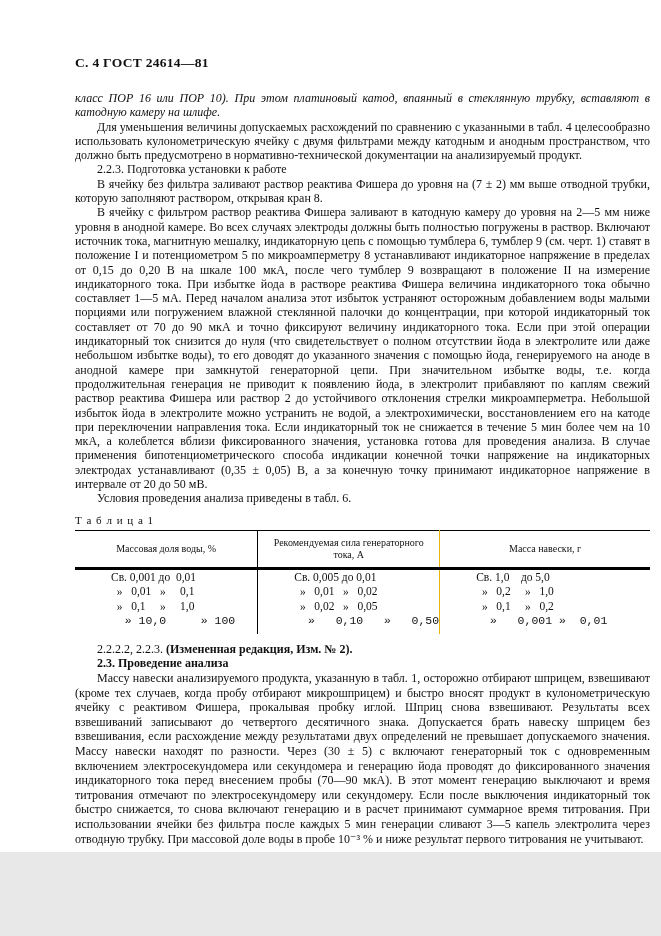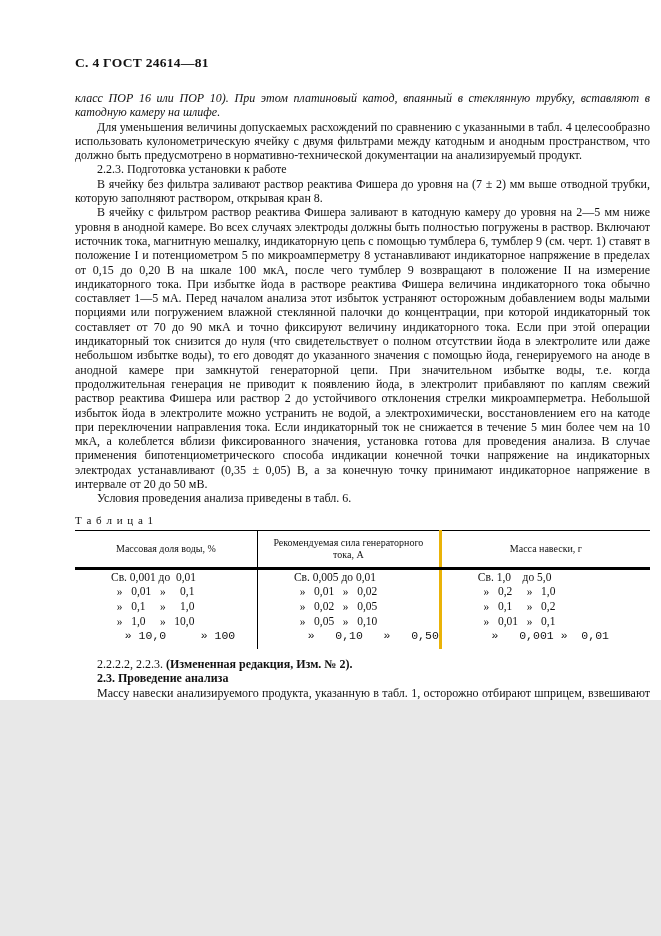--- a/index.html
+++ b/index.html
@@ -1,18 +1,18 @@
 <!DOCTYPE html>
 <html lang="ru"><head>
 <meta charset="utf-8">
 <style>
   html,body{margin:0;padding:0;background:#e8e8e8;}
   .page{
     position:relative;
-    width:661px;height:700px;
+    width:661px;height:852px;
     margin:0 auto;
     background:#ffffff;
     color:#111;
     font-family:"Liberation Serif","DejaVu Serif",serif;
     box-sizing:border-box;
     padding:55px 11px 40px 75px;
     overflow:hidden;
   }
   .page-header{
     font-size:13.5px;
@@ -55,21 +55,21 @@
   table.gost td{
     font-size:11.5px;
     line-height:14.8px;
     vertical-align:top;
     white-space:pre;
     padding:0 0 0 36px;
   }
   table.gost td.first-row{padding-top:5px;}
   table.gost td.last-row{padding-bottom:5px;font-family:Liberation Mono, monospace;}
   table.gost .c2{border-left:1.5px solid #000;}
-  table.gost .c3{border-left:3px solid #eab308;}
+  table.gost .c3{border-left:1px solid #eab308;}
   table.gost col.w1{width:32%;}
   table.gost col.w2{width:31%;}
   table.gost col.w3{width:37%;}
   .after-table p{margin:0;font-size:12px;line-height:14.6px;text-align:justify;text-indent:22px;}
 </style>
 </head>
 <body>
 
 <div class="page">
 
@@ -109,25 +109,20 @@
         <td>  »   0,01   »     0,1</td>
         <td class="c2">  »   0,01   »   0,02</td>
         <td class="c3">  »   0,2     »   1,0</td>
       </tr>
       <tr>
         <td>  »   0,1     »     1,0</td>
         <td class="c2">  »   0,02   »   0,05</td>
         <td class="c3">  »   0,1     »   0,2</td>
       </tr>
       <tr>
-        <td>  »   1,0     »   10,0</td>
-        <td class="c2">  »   0,05   »   0,10</td>
-        <td class="c3">  »   0,01   »   0,1</td>
-      </tr>
-      <tr>
         <td class="last-row">  » 10,0     » 100</td>
         <td class="c2 last-row">  »   0,10   »   0,50</td>
         <td class="c3 last-row">  »   0,001 »  0,01</td>
       </tr>
     </tbody>
   </table>
 
   <div class="after-table">
     <p><span>2.2.2.2, 2.2.3. </span><span class="bold">(Измененная редакция, Изм. № 2).</span></p>
     <p class="bold">2.3.  Проведение анализа</p>

